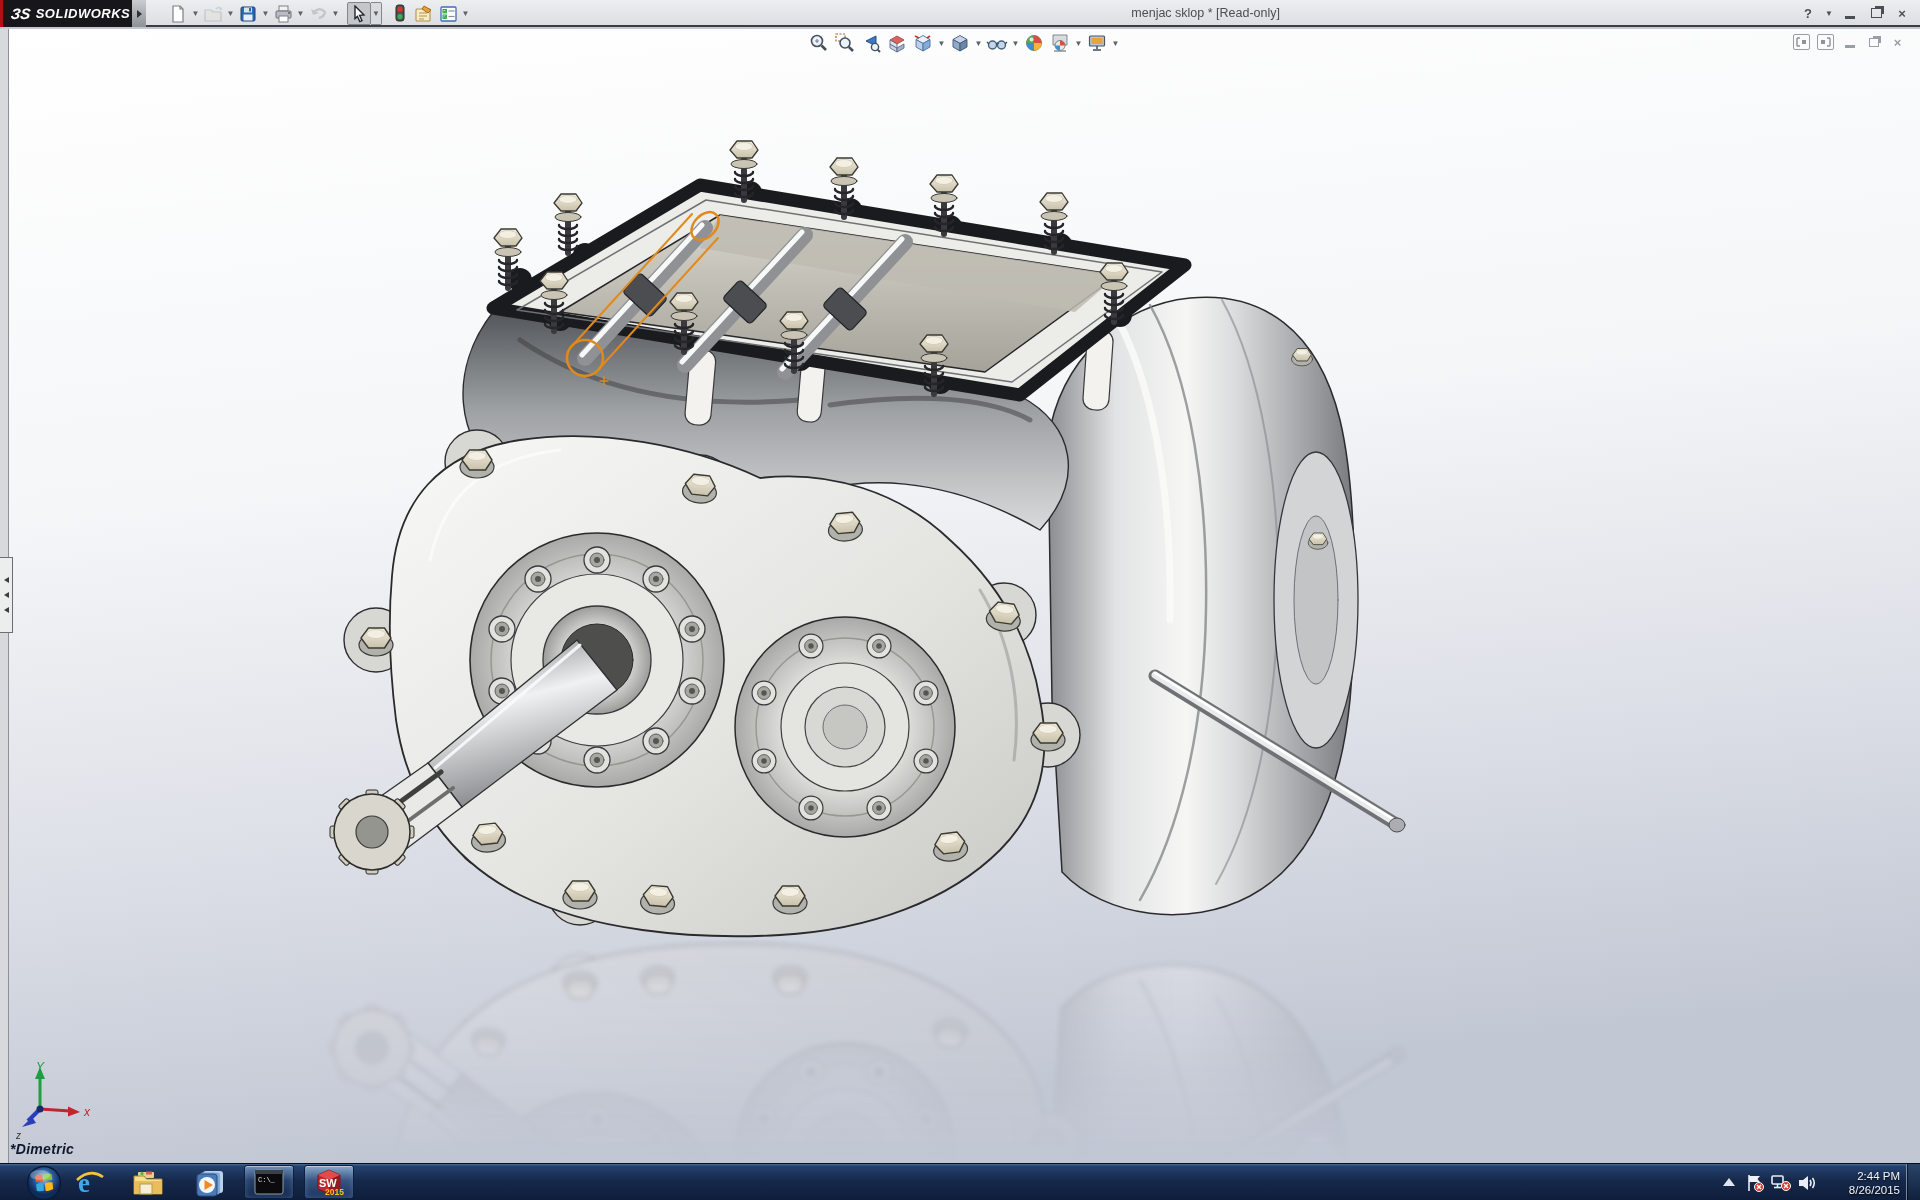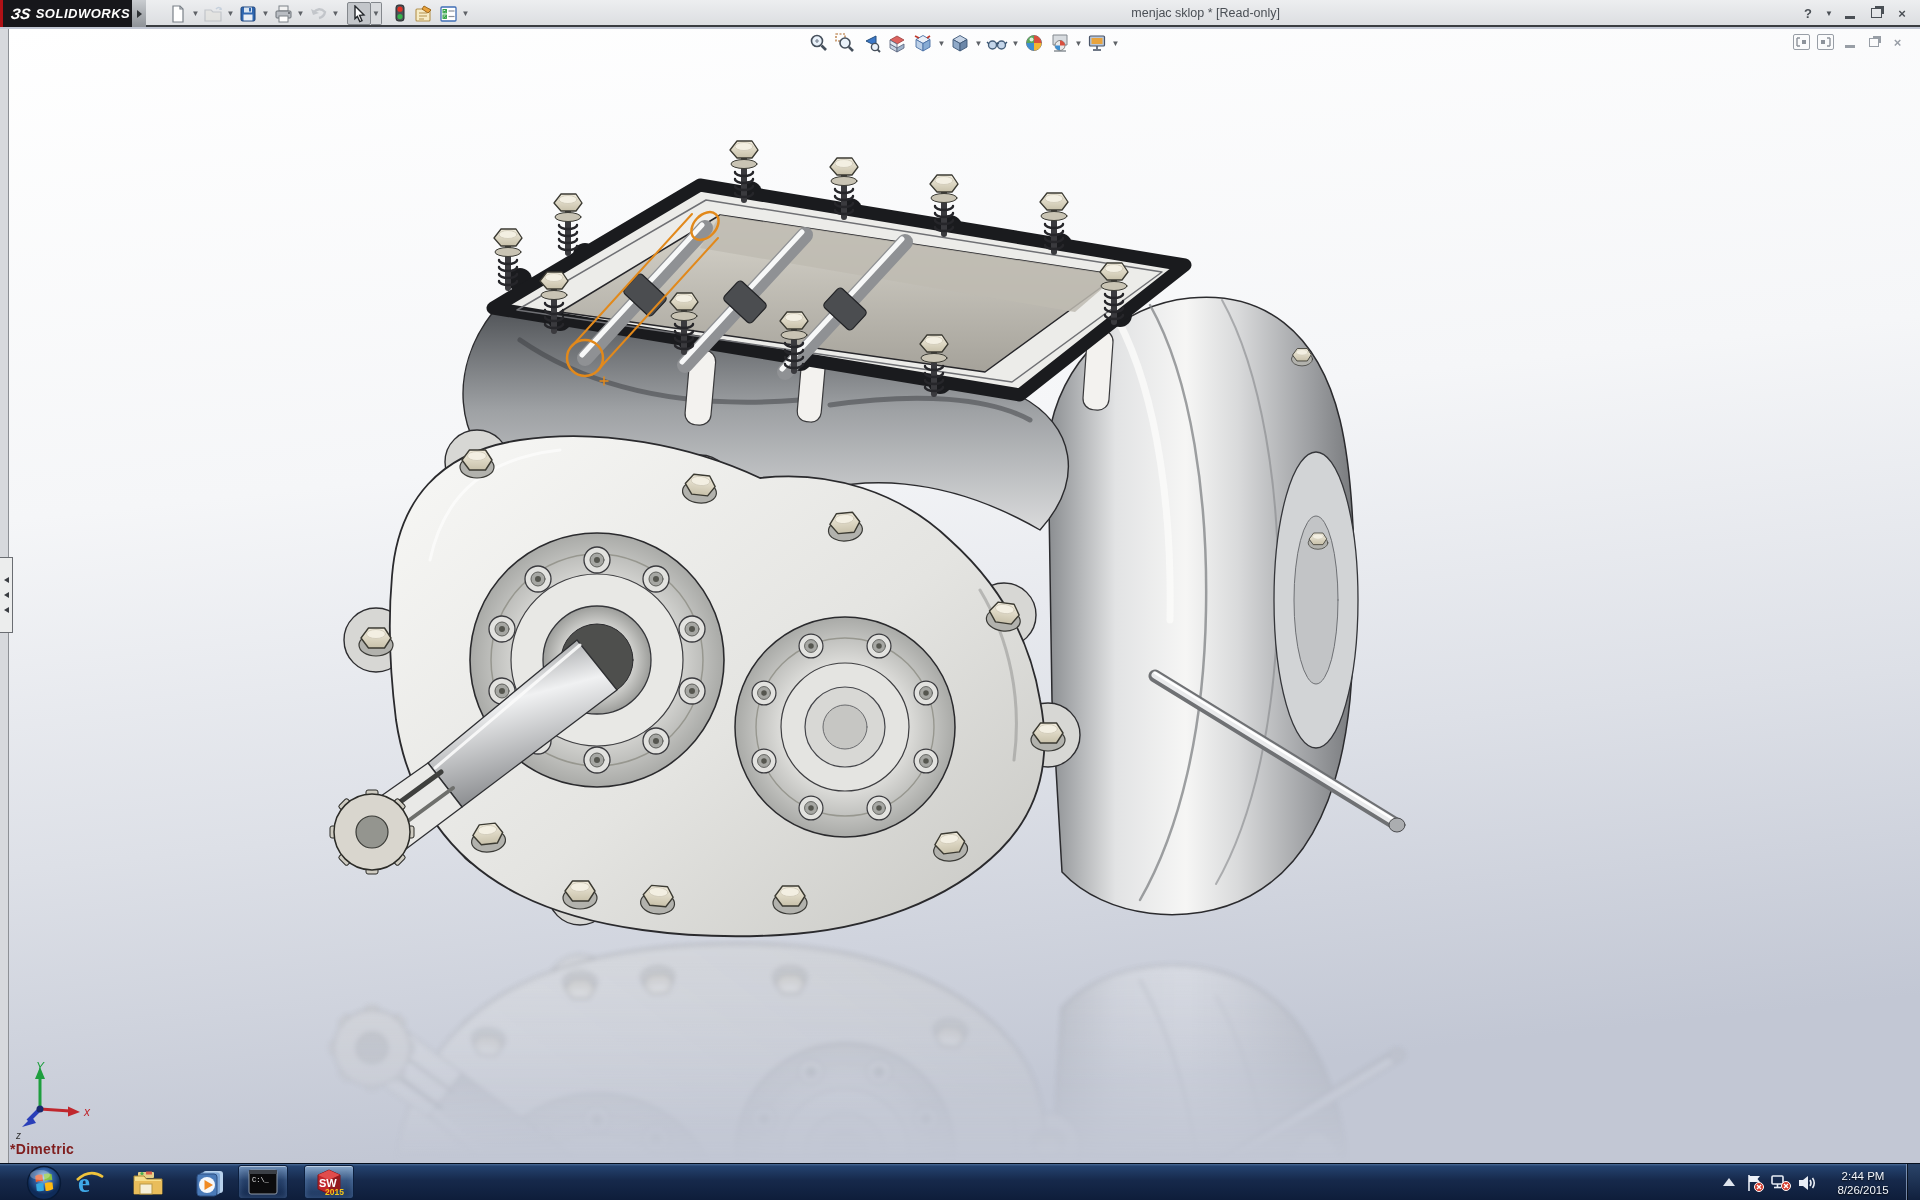--- a/index.html
+++ b/index.html
@@ -42,37 +42,37 @@
   .doc-controls{position:absolute;right:14px;top:5px;display:flex;align-items:center;gap:7px;}
   .dcbtn{width:17px;height:16px;border:1px solid #989ea6;border-radius:2px;display:flex;align-items:center;justify-content:center;color:#8d939b;font-size:9px;box-sizing:border-box;}
   .dcbtn.noborder{border:none;}
   .dc-minbar{width:10px;height:3px;background:#989ea6;margin-top:9px;}
   .dc-rest{width:8px;height:7px;border:1.5px solid #989ea6;box-shadow:3px -3px 0 -1px #989ea6;}
   .dc-x{font-size:13px;color:#989ea6;font-weight:bold;}
   .panel-tab{position:absolute;left:0px;top:528px;width:13px;height:76px;background:#eceded;
     border:1px solid #6a6d72;border-left:none;box-sizing:border-box;display:flex;flex-direction:column;
     align-items:center;justify-content:center;gap:9px;}
   .panel-tab .arr{width:0;height:0;border-right:5px solid #3a3d42;border-top:3.5px solid transparent;border-bottom:3.5px solid transparent;}
-  .view-label{position:absolute;left:10px;top:1112px;font-size:14px;font-weight:bold;color:#7f1d1d;letter-spacing:.3px;}
+  .view-label{position:absolute;left:10px;top:1112px;font-size:14px;font-weight:bold;color:#0f172a;letter-spacing:.3px;font-style:italic;}
   .triad{position:absolute;left:12px;top:1030px;}
 
   
   .taskbar{position:absolute;left:0;top:1163px;width:1920px;height:37px;
     background:linear-gradient(#4a6b96 0%,#24426f 6%,#16294b 45%,#0e1d3a 100%);
     border-top:1px solid #07101f;box-sizing:border-box;display:flex;align-items:center;}
   .orb{position:absolute;left:25px;top:1px;width:37px;height:35px;display:flex;align-items:center;justify-content:center;}
   .tk-item{position:absolute;top:2px;width:44px;height:33px;display:flex;align-items:center;justify-content:center;}
   .tk-btn{position:absolute;top:1px;width:50px;height:34px;border-radius:3px;
     background:linear-gradient(rgba(165,198,235,.55),rgba(70,110,165,.35) 45%,rgba(25,55,105,.35));
     border:1px solid #0c1f3e;box-shadow:inset 0 1px 0 rgba(255,255,255,.45), inset 0 0 6px rgba(140,180,230,.35);
     box-sizing:border-box;display:flex;align-items:center;justify-content:center;}
   .tk-btn.focused{background:linear-gradient(rgba(190,220,248,.65),rgba(95,140,195,.45) 45%,rgba(40,75,130,.45));text-align:center;}
   .tray{position:absolute;right:0;top:0;height:37px;display:flex;align-items:center;}
   .tray-ic{width:26px;height:30px;display:flex;align-items:center;justify-content:center;}
-  .clock{width:74px;text-align:center;color:#f2f6fc;font-size:11.5px;line-height:14px;text-shadow:0 1px 2px rgba(0,0,0,.9);margin:0 6px;}
+  .clock{width:74px;text-align:right;color:#f2f6fc;font-size:11.5px;line-height:14px;text-shadow:0 1px 2px rgba(0,0,0,.9);margin:0 6px;}
   .showdesk{width:14px;height:37px;background:linear-gradient(#2a4469,#101f3c);border-left:1px solid rgba(180,200,230,.6);box-shadow:inset 1px 0 0 rgba(0,0,0,.6);box-sizing:border-box;}
 </style>
 </head>
 <body>
 
 <div class="screen">
 
   <div class="titlebar">
     <div class="logo">
       <span class="logo-mark">ЗS</span>
@@ -598,21 +598,21 @@
     <div class="tk-item" style="left:188px">
       <svg width="32" height="30">
         <rect x="9" y="3" width="20" height="22" rx="3" fill="#b9d2ec"></rect>
         <rect x="6" y="4.5" width="20" height="22" rx="3" fill="#7fa8d8"></rect>
         <rect x="3" y="6" width="20" height="22" rx="3" fill="#4a7ab8" stroke="#2c4f82" stroke-width="1"></rect>
         <circle cx="13" cy="17" r="8" fill="#f4f7fb"></circle>
         <path d="M10.5 12 L19 17 L10.5 22 Z" fill="#f08a24"></path>
       </svg>
     </div>
 
-    <div class="tk-btn" style="left:238px">
+    <div class="tk-btn" style="left:244px">
       <svg width="30" height="26">
         <rect x="1" y="1" width="28" height="24" rx="2" fill="#0b0b0d" stroke="#8f9aa8" stroke-width="1"></rect>
         <rect x="1" y="1" width="28" height="4" fill="#3b3f46"></rect>
         <text x="4" y="13" font-size="7" fill="#e8e8e8" font-family="Liberation Mono, monospace">C:\_</text>
       </svg>
     </div>
     <div class="tk-btn focused" style="left:304px">
       <svg width="32" height="32">
         <polygon points="5,9 16,4 27,9 27,23 16,28 5,23" fill="#c1272d" stroke="#7e1418" stroke-width="1"></polygon>
         <polygon points="5,9 16,4 27,9 16,14" fill="#e04c4c"></polygon>

